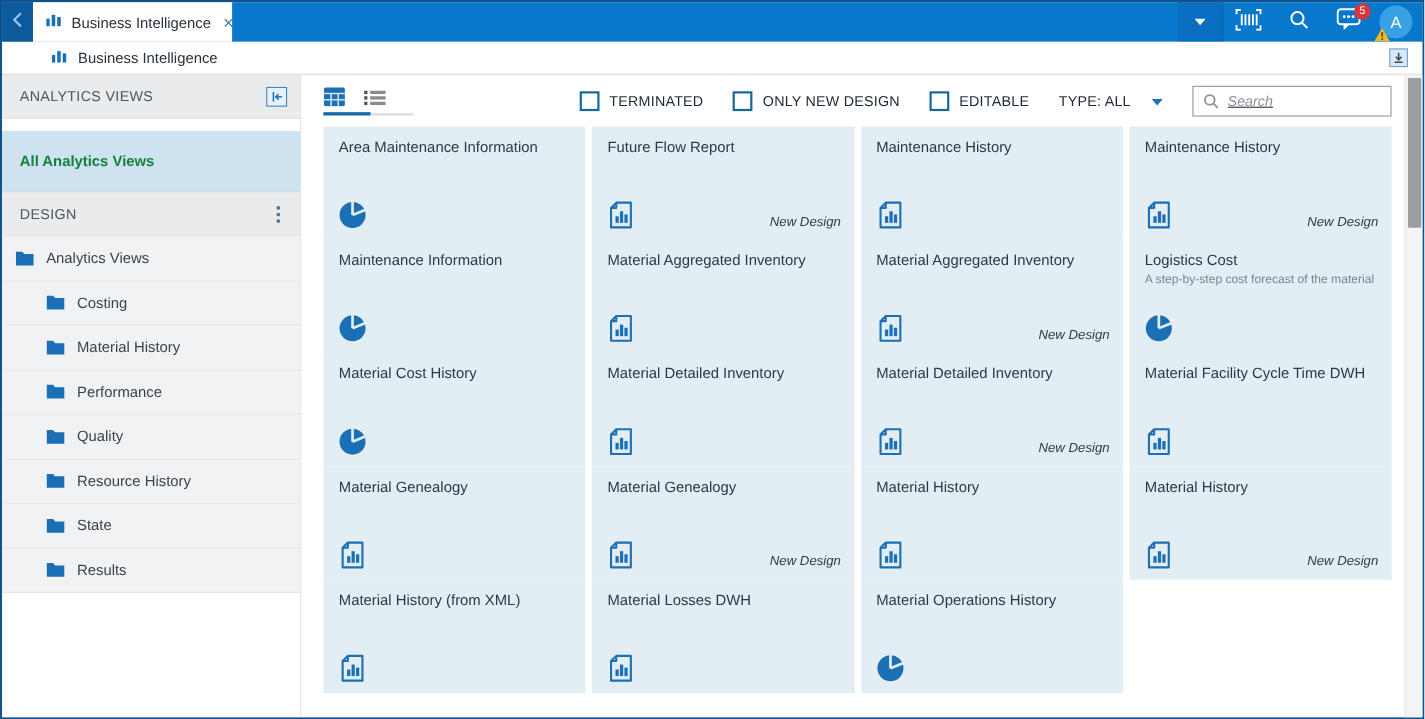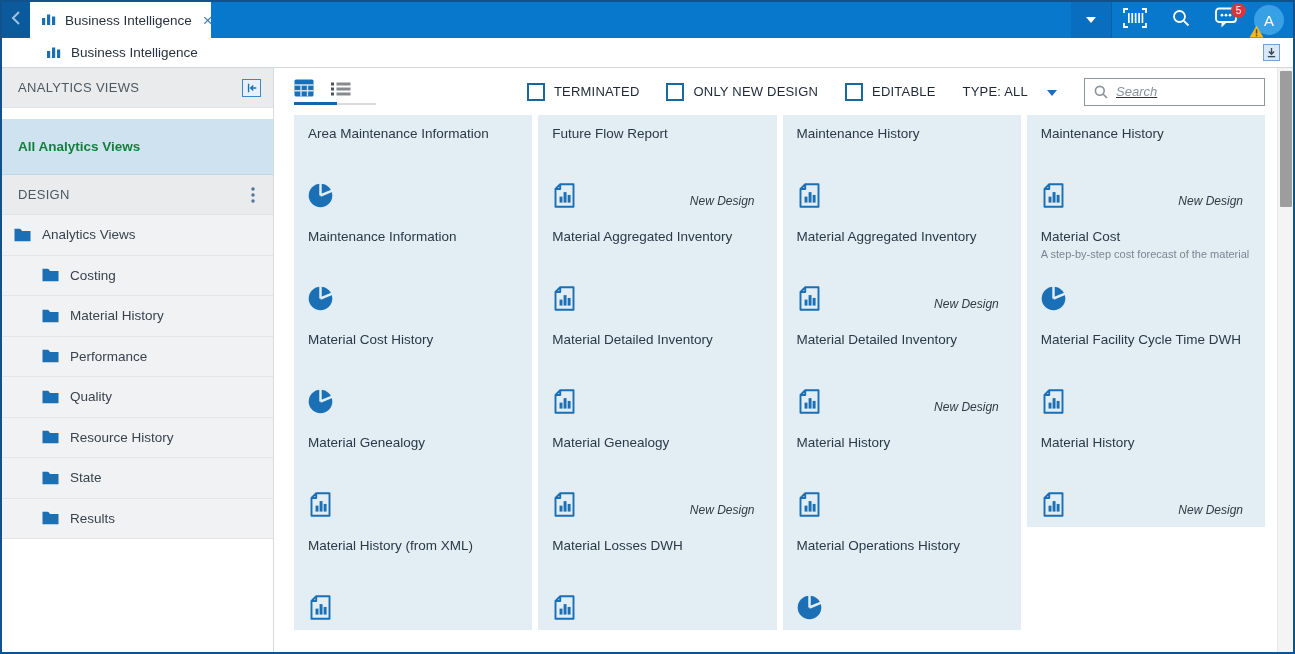--- a/index.html
+++ b/index.html
@@ -60,21 +60,21 @@
   .search-wrap input { width:100%; height:100%; border:1px solid #8f969e; border-radius:0; padding:0 8px 0 31px; font-size:13px; color:#333; font-family:"Liberation Sans", sans-serif; outline:none;text-decoration:underline; }
   .search-wrap input::placeholder { font-style:italic; color:#8a9199; }
   .search-glass { position:absolute; left:9px; top:6px; line-height:0; pointer-events:none; }
 
   
   #cards-grid { display:grid; grid-template-columns:repeat(4, 1fr); gap:0 6px; }
   .card { height:103px; background:#e2edf4; position:relative; padding:11px 14px; cursor:pointer; overflow:hidden; }
   .card-title { font-size:13.5px; color:#2b3947; line-height:1.25; }
   .card-sub { font-size:11px; color:#7a8692; margin-top:2px; white-space:nowrap; overflow:hidden; }
   .card-icon { position:absolute; left:13px; bottom:9px; line-height:0; }
-  .card-badge { position:absolute; right:22px; bottom:10px; font-style:italic; font-size:12px; color:#2f3b45; }
+  .card-badge { position:absolute; right:12px; bottom:10px; font-style:italic; font-size:12px; color:#2f3b45; }
 
   
   .scrollbar { position:absolute; right:0; top:0; bottom:0; width:16px; background:#f4f4f4; border-left:1px solid #e6e6e6; cursor:pointer; }
   .scroll-thumb { position:absolute; left:2px; top:3px; width:12px; height:136px; background:#9d9d9d; border-radius:1px; cursor:grab; }
 </style>
 </head>
 <body>
 
 <div class="page">
 
@@ -352,21 +352,21 @@
             <div class="card-title">Material Aggregated Inventory</div>
             <span class="card-icon"><svg width="27" height="27" viewBox="0 0 24 24" fill="none">
                 <path d="M8.2 2 H20 V22 H4 V6.2 Z M8.2 2 V6.2 H4" stroke="#1a6fb5" stroke-width="1.7" stroke-linejoin="round"></path>
                 <rect x="7.6" y="13" width="2.6" height="5.3" fill="#1a6fb5"></rect>
                 <rect x="11.2" y="9" width="2.6" height="9.3" fill="#1a6fb5"></rect>
                 <rect x="14.8" y="11.5" width="2.6" height="6.8" fill="#1a6fb5"></rect>
               </svg></span>
             <span class="card-badge">New Design</span>
           </div>
           <div class="card">
-            <div class="card-title">Material Cost</div>
+            <div class="card-title">Logistics Cost</div>
             <div class="card-sub">A step-by-step cost forecast of the material p...</div>
             <span class="card-icon"><svg width="27" height="27" viewBox="0 0 24 24">
                 <circle cx="12" cy="12" r="10.5" fill="#1a6fb5"></circle>
                 <path d="M12 12 L12 0.5" stroke="#e2edf4" stroke-width="2.2"></path>
                 <path d="M12 12 L23 7.5" stroke="#e2edf4" stroke-width="2.2"></path>
               </svg></span>
           </div>
           <div class="card">
             <div class="card-title">Material Cost History</div>
             <span class="card-icon"><svg width="27" height="27" viewBox="0 0 24 24">

